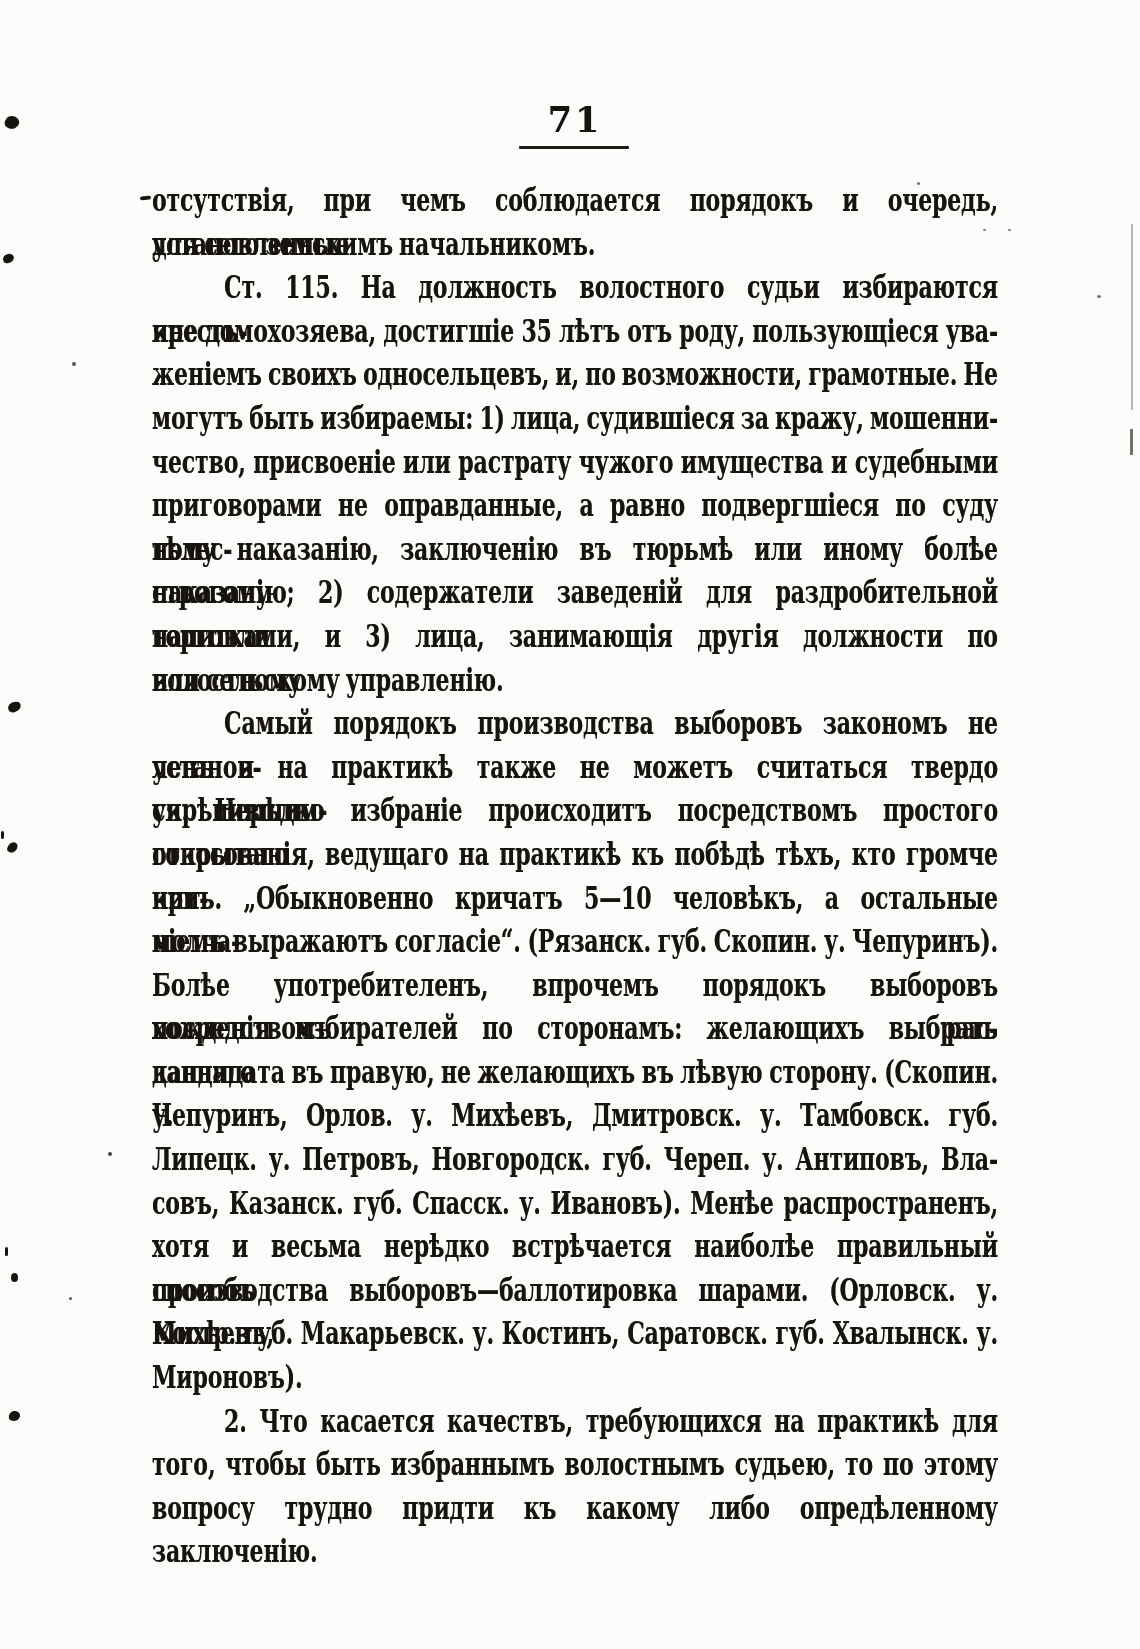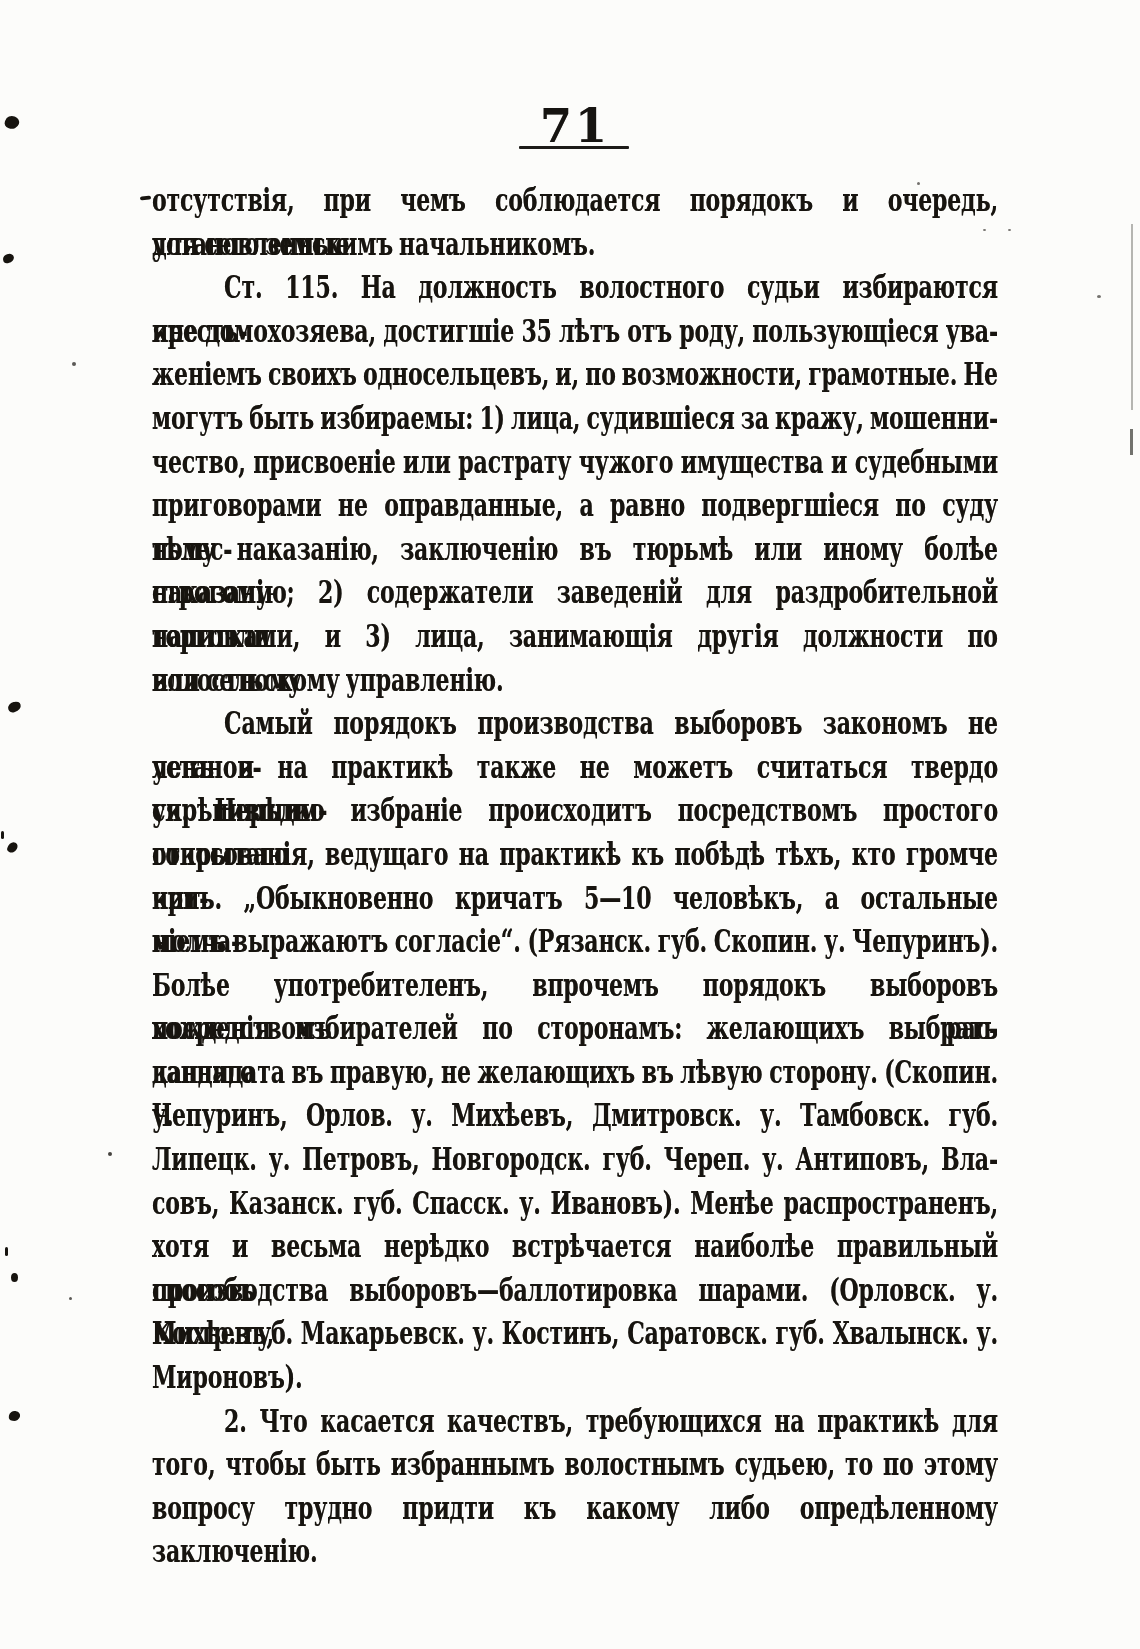--- a/index.html
+++ b/index.html
@@ -7,21 +7,21 @@
     width:1140px; height:1649px;
     background:#fcfcfa;
     font-family:"DejaVu Serif","Liberation Serif",serif;
     overflow:hidden;
   }
   .page {
     position:relative; width:1140px; height:1649px; background:#fcfcfa;
   }
   .page-number {
     position:absolute; top:99px; left:495px; width:160px;
-    text-align:center; font-size:46px; font-weight:bold;
+    text-align:center; font-size:35px; font-weight:bold;
     letter-spacing:3px; color:#161411;
     text-shadow:0 0 0.6px rgba(22,20,17,0.55);
   }
   .page-number-rule {
     position:absolute; top:146px; left:519px; width:110px; height:3px;
     background:#1d1b18; border-radius:1px;
   }
   .text-block {
     position:absolute; left:152px; top:178px; width:1244px;
     transform:scaleX(0.68); transform-origin:0 0;

